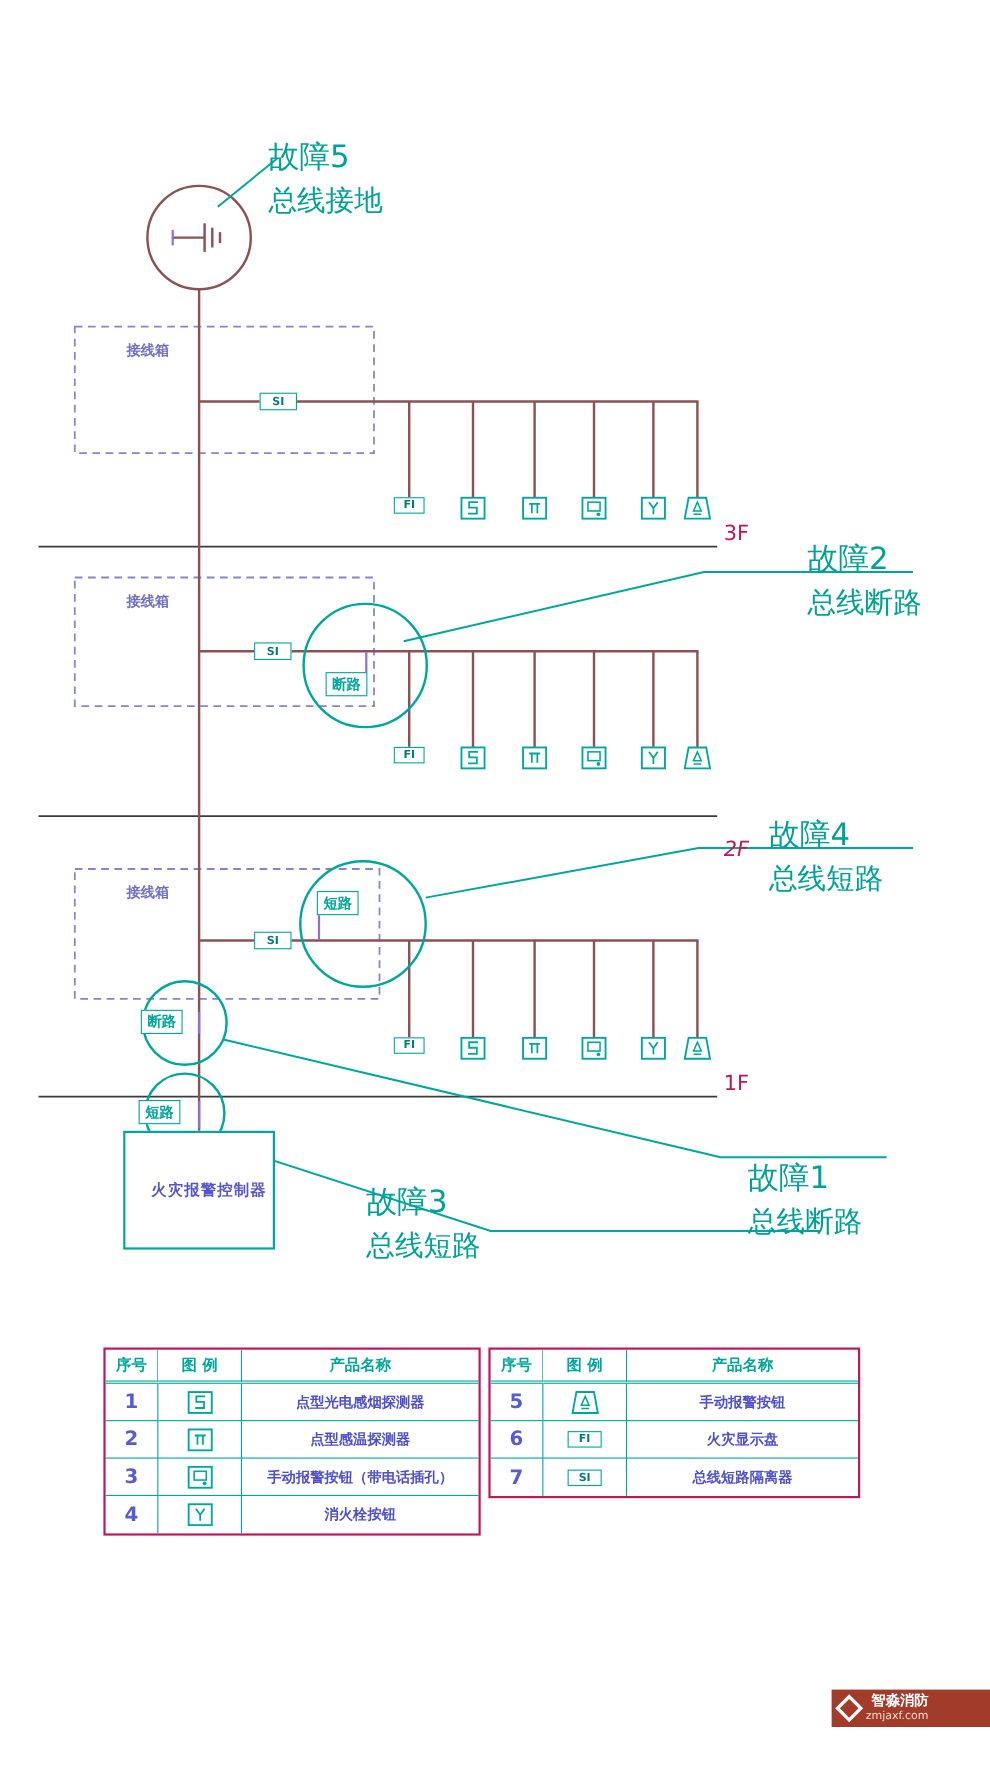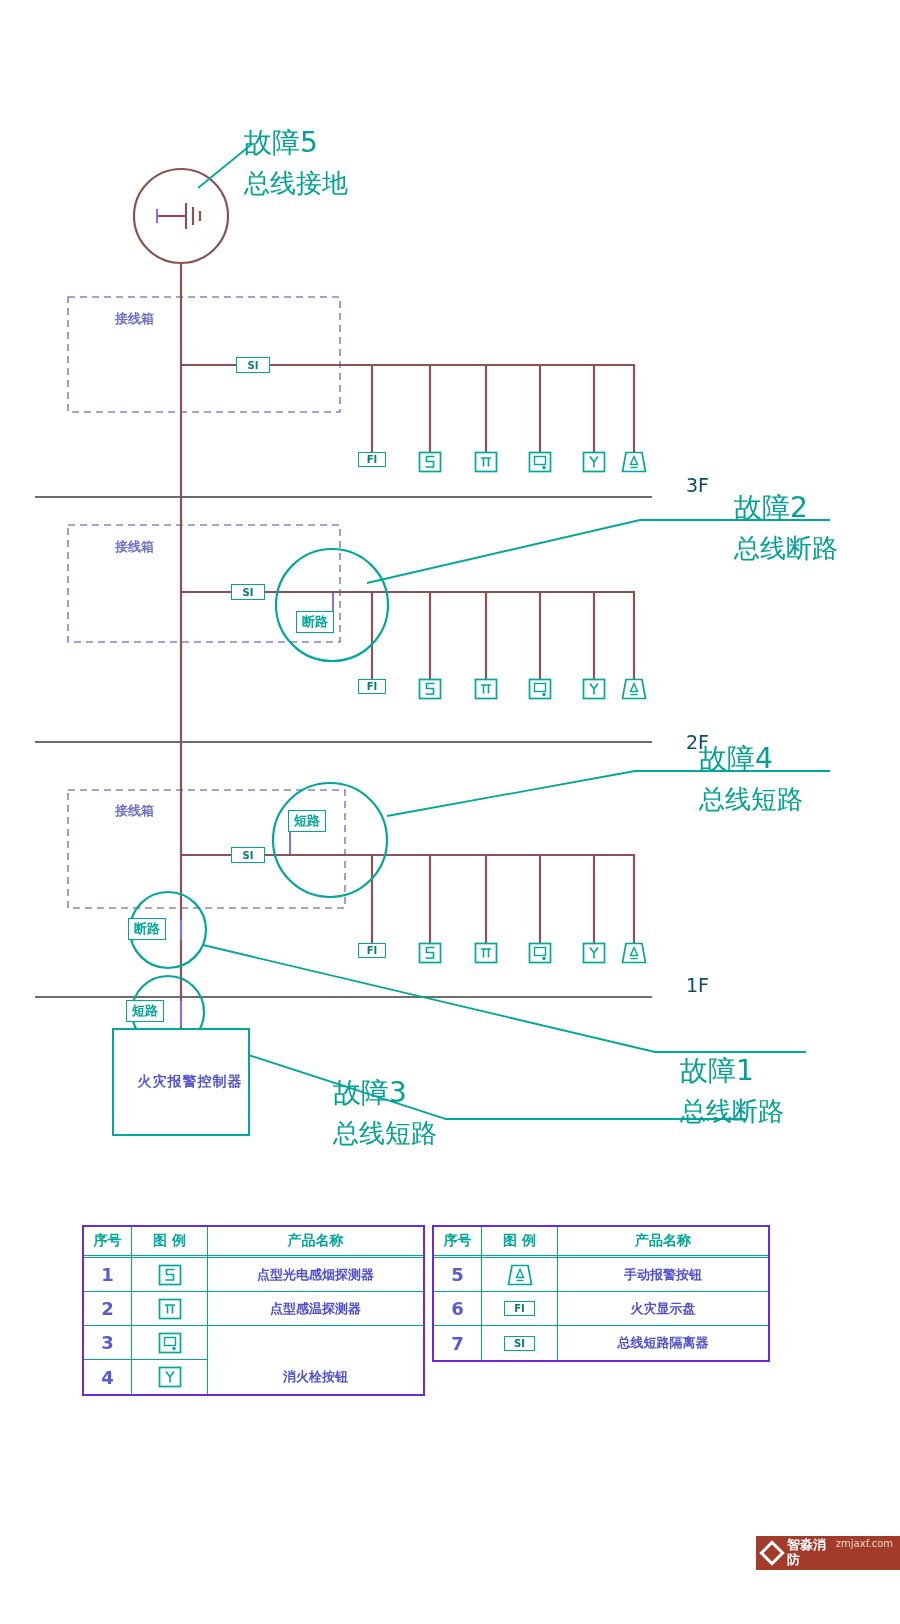--- a/index.html
+++ b/index.html
@@ -12,49 +12,49 @@
   .wires .bus-c{stroke:#8a5252;stroke-width:2.2;fill:none;}
   .wires .tealc{stroke:#00a79b;stroke-width:2.2;fill:none;}
   .wires .lead{stroke:#00a79b;stroke-width:1.8;fill:none;}
   .wires .pmark{stroke:#8f6fd0;stroke-width:2;fill:none;}
 
   .fault{position:absolute;color:#00a295;line-height:1.5;}
   .fault .fault-title{font-size:28px;}
   .fault .fault-sub{font-size:26px;}
 
   .jlabel{position:absolute;color:#6f6fc8;font-weight:bold;font-size:13px;margin-left:35px;}
-  .floor-label{position:absolute;color:#0c4a6e;font-size:19px;margin-left:28px;}
+  .floor-label{position:absolute;color:#be185d;font-size:19px;}
 
   .tag-box{position:absolute;border:1.5px solid #00a79b;background:#fff;color:#067d74;
            font-size:10px;font-weight:bold;display:flex;align-items:center;justify-content:center;box-sizing:border-box;}
   .mini-label{position:absolute;border:1px solid #00a79b;background:#fff;color:#00a79b;
               font-size:13px;font-weight:bold;padding:1px 5px;}
 
   .dev-icon{position:absolute;color:#00a79b;}
   .leg-icon{color:#00a79b;}
 
   .controller{position:absolute;left:112px;top:1028px;width:138px;height:108px;border:2px solid #00a79b;
               display:flex;align-items:center;justify-content:center;background:#fff;box-sizing:border-box;padding-left:18px;}
   .controller span{color:#5656cc;font-weight:bold;font-size:14px;letter-spacing:1px;}
 
-  .ltable{position:absolute;border:2px solid #6d28d9;background:#fff;box-sizing:border-box;}
+  .ltable{position:absolute;border:2px solid #be185d;background:#fff;box-sizing:border-box;margin-left:12px;}
   .lrow{display:grid;grid-template-columns:48px 76px 1fr;}
   .lcell{border-right:1px solid #00a79b;border-bottom:1px solid #00a79b;height:34px;
          display:flex;align-items:center;justify-content:center;box-sizing:border-box;}
   .lcell.last{border-right:none;}
   .lrow.lhead .lcell{height:31px;border-bottom:3px double #00a79b;color:#00a79b;font-weight:bold;font-size:14px;}
   .lrow.lastrow .lcell{border-bottom:none;}
   .cnum{color:#5a5ad2;font-weight:bold;font-size:18px;}
   .cname{color:#4f4fd0;font-weight:bold;font-size:13px;text-align:center;padding:0 4px;}
   .tag-inline{border:1.5px solid #00a79b;color:#067d74;font-size:10px;font-weight:bold;padding:1px 9px;background:#fff;}
 
   .wm{position:absolute;left:756px;top:1536px;width:144px;height:34px;background:#a33b2b;
       display:flex;align-items:center;gap:6px;padding:0 7px;box-sizing:border-box;}
   .wm-logo{width:12px;height:12px;border:3px solid #fff;transform:rotate(45deg);flex:0 0 auto;}
-  .wm-text{display:flex;flex-direction:row;line-height:1.15;}
+  .wm-text{display:flex;flex-direction:column;line-height:1.15;text-align:right;}
   .wm-name{color:#fff;font-weight:bold;font-size:13px;}
   .wm-site{color:#f3d8cf;font-size:10px;}
 </style>
 </head>
 <body>
 
 <div class="canvas">
 
   <svg width="0" height="0" style="position:absolute">
     <defs>
@@ -171,21 +171,21 @@
   <div class="fault" style="left:333px;top:1072px;">
     <div class="fault-title">故障3</div>
     <div class="fault-sub">总线短路</div>
   </div>
 
   <div class="jlabel" style="left:80px;top:310px;">接线箱</div>
   <div class="jlabel" style="left:80px;top:538px;">接线箱</div>
   <div class="jlabel" style="left:80px;top:802px;">接线箱</div>
 
   <div class="floor-label" style="left:658px;top:474px;">3F</div>
-  <div class="floor-label" style="left:658px;top:731px;">2F</div>
+  <div class="floor-label" style="left:658px;top:761px;font-style:italic;">2F</div>
   <div class="floor-label" style="left:658px;top:974px;">1F</div>
 
   <div class="tag-box" style="left:236px;top:357px;width:34px;height:16px;">SI</div>
   <div class="tag-box" style="left:231px;top:584px;width:34px;height:16px;">SI</div>
   <div class="tag-box" style="left:231px;top:847px;width:34px;height:16px;">SI</div>
 
   <div class="tag-box" style="left:358px;top:452px;width:28px;height:15px;">FI</div>
   <div class="tag-box" style="left:358px;top:679px;width:28px;height:15px;">FI</div>
   <div class="tag-box" style="left:358px;top:943px;width:28px;height:15px;">FI</div>
 
@@ -270,20 +270,21 @@
         </div>
       <div class="lcell last cname">点型感温探测器</div>
     </div>
     <div class="lrow">
       <div class="lcell cnum">3</div>
       <div class="lcell">
           <svg class="leg-icon" width="24" height="22">
             <use href="#sym-manual"></use>
           </svg>
         </div>
+      <div class="lcell last cname">手动报警按钮（带电话插孔）</div>
     </div>
     <div class="lrow lastrow">
       <div class="lcell cnum">4</div>
       <div class="lcell">
           <svg class="leg-icon" width="24" height="22">
             <use href="#sym-hydrant"></use>
           </svg>
         </div>
       <div class="lcell last cname">消火栓按钮</div>
     </div>

